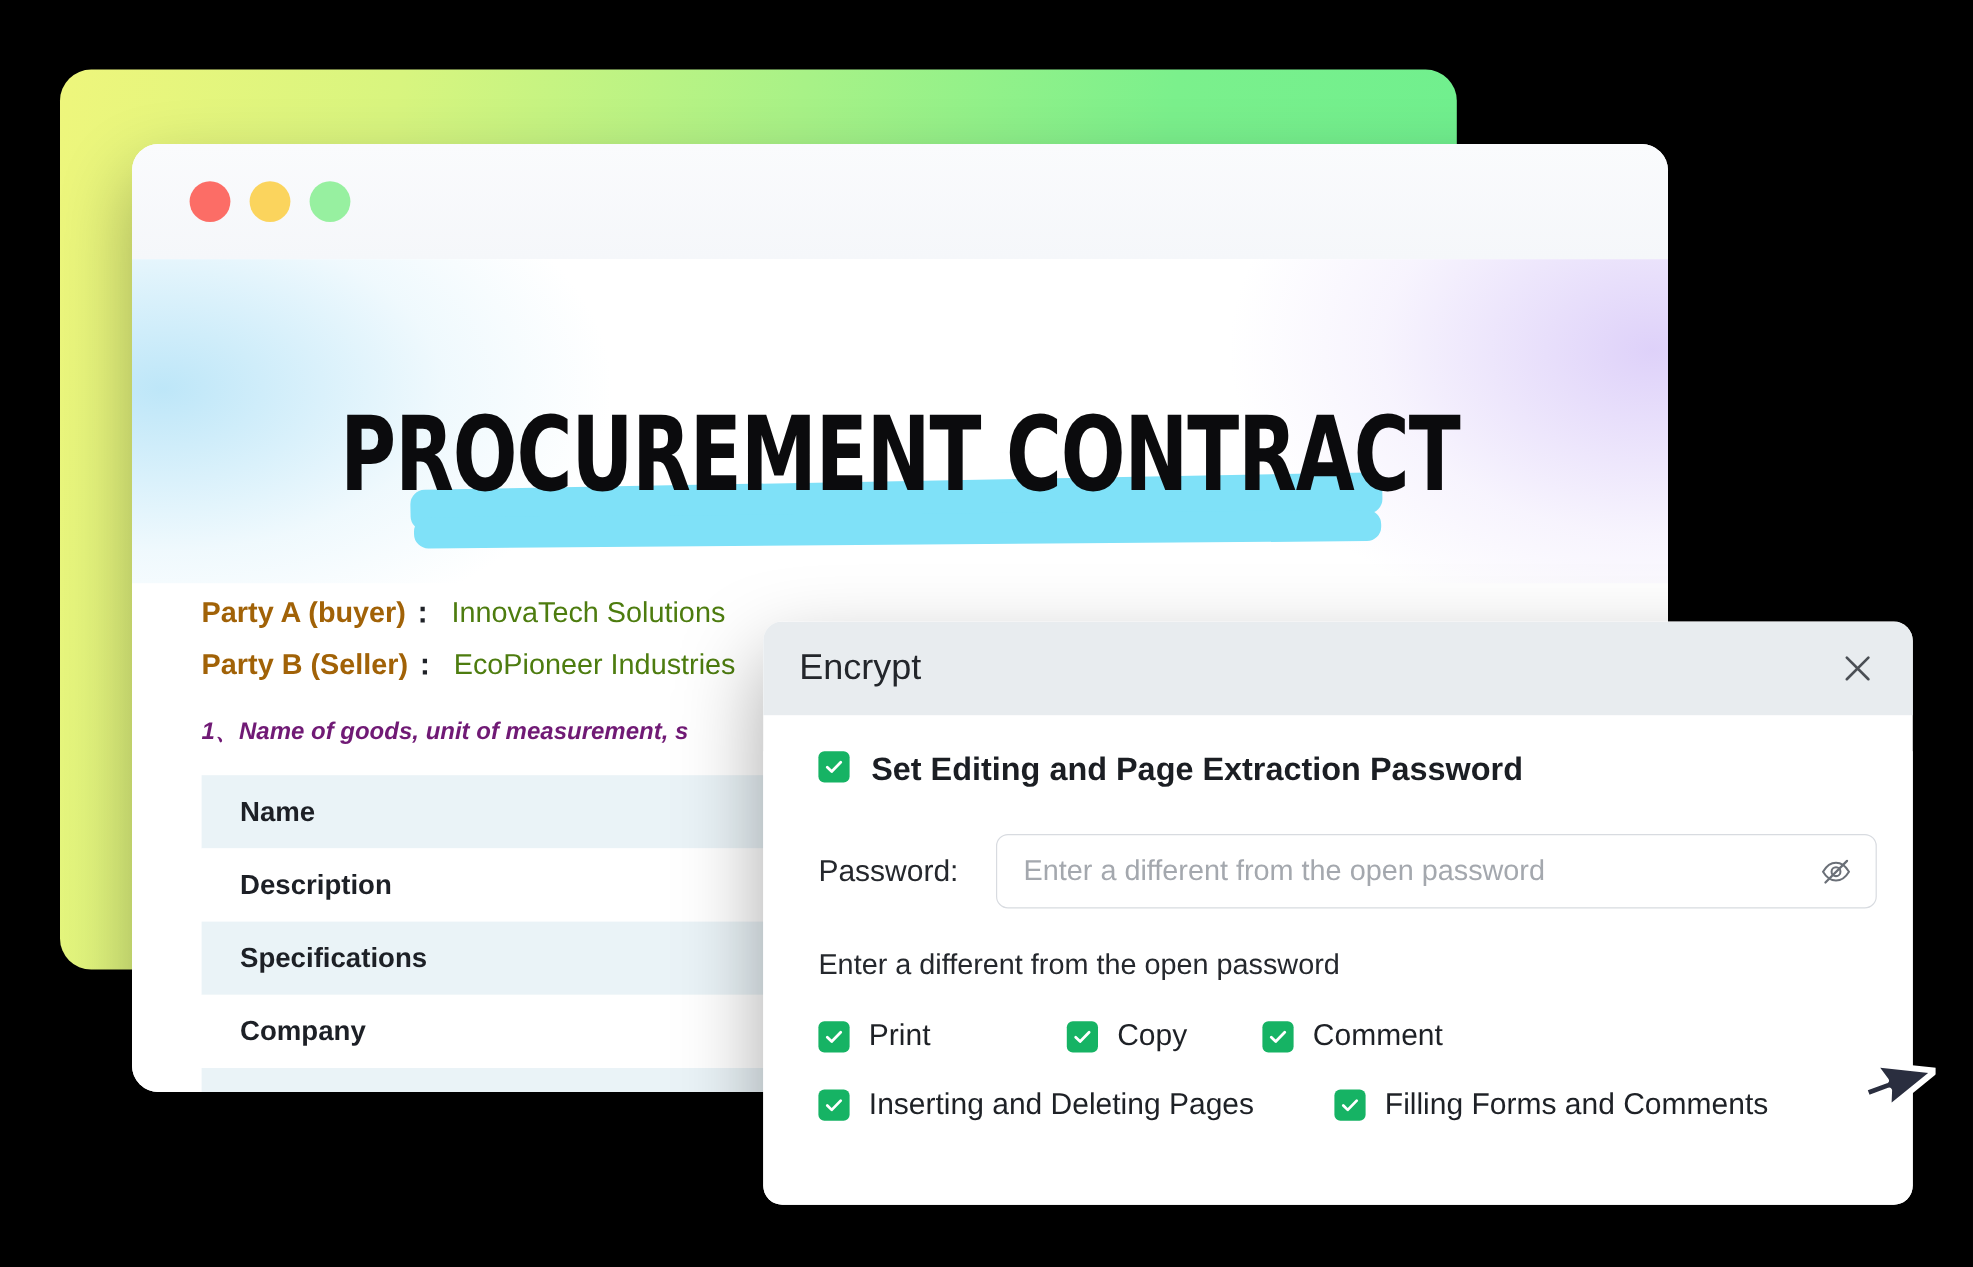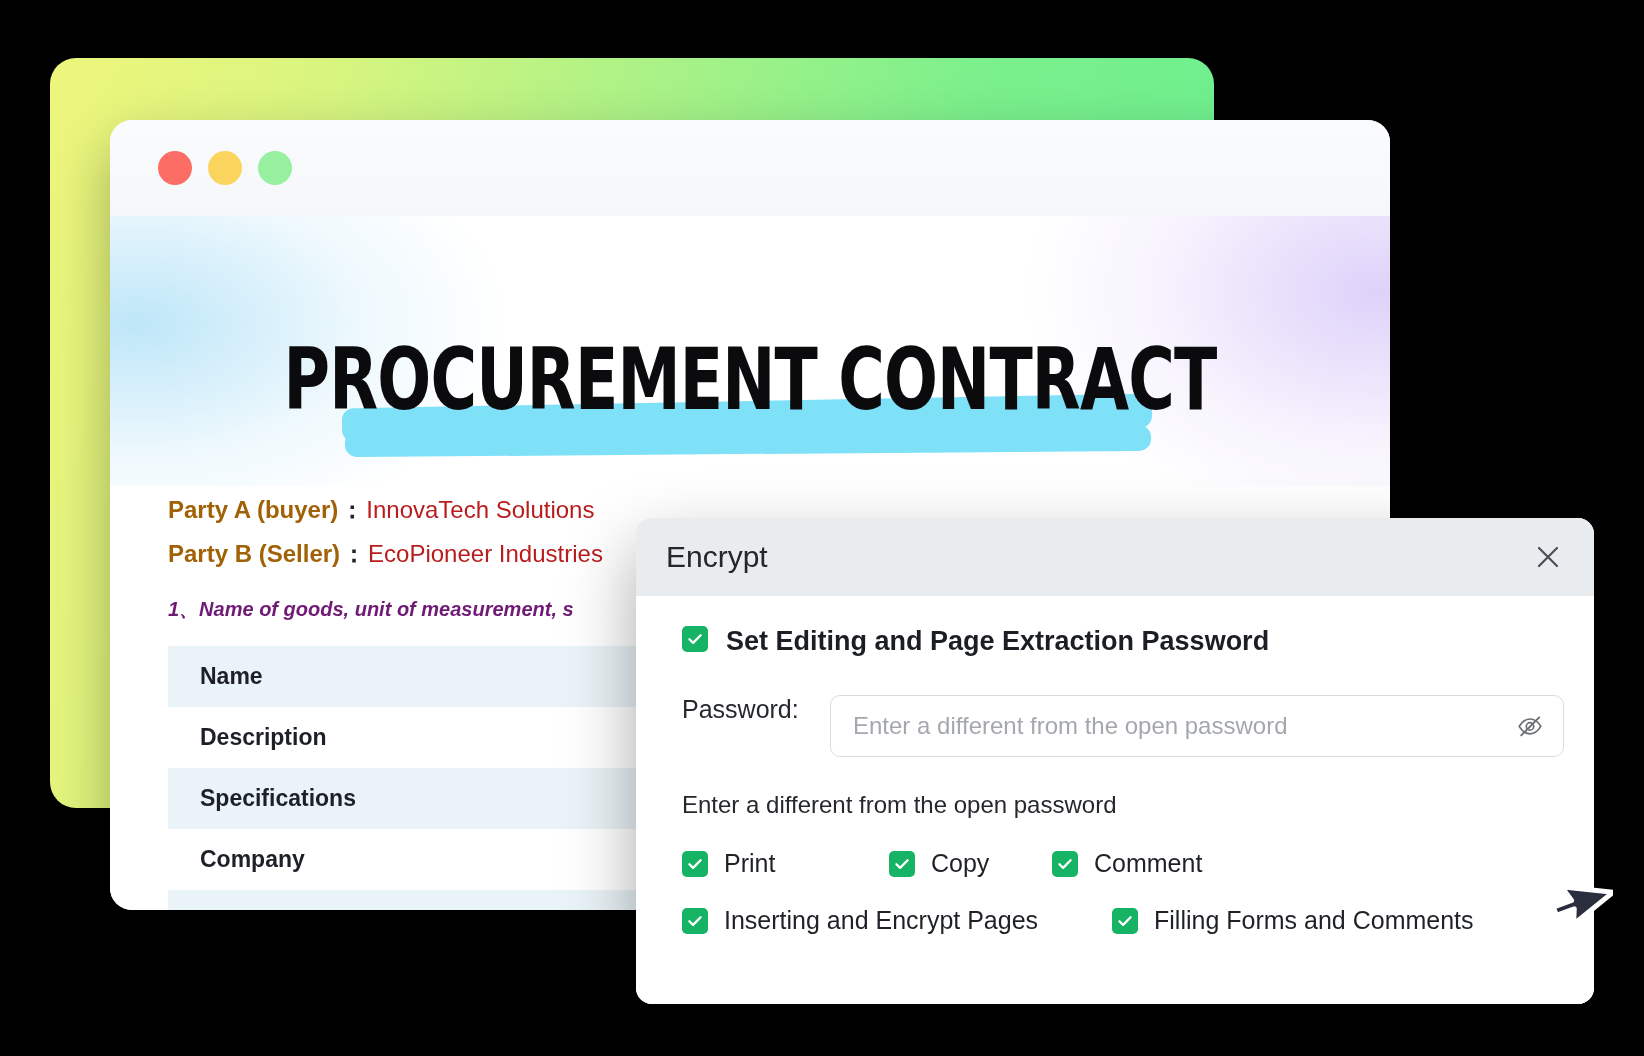--- a/index.html
+++ b/index.html
@@ -141,21 +141,22 @@
   .party-label {
     font-weight: 700;
     color: #a16207;
   }
   .party-colon {
     font-weight: 700;
     margin: 0 2px 0 2px;
   }
   .party-value {
     font-weight: 400;
-    color: #b91c1c;
+    color: #4d7c0f;
+    margin-left: 10px;
   }
 
   
   .clause {
     position: absolute;
     left: 58px;
     top: 380px;
     font-size: 20px;
     font-weight: 700;
     color: #701a75;
@@ -244,20 +245,21 @@
     padding-left: 16px;
   }
   .main-check-label {
     font-size: 27px;
     font-weight: 700;
     color: #1B1E23;
   }
 
   .pw-row {
     display: flex;
+    align-items: center;
     margin-top: 38px;
     padding-left: 16px;
   }
   .pw-label {
     font-size: 25px;
     color: #25282D;
     width: 148px;
     flex: 0 0 auto;
   }
   .pw-field {
@@ -458,21 +460,21 @@
         </span>
       </div>
 
       <div class="perm-row r2">
         <span class="perm p-insert">
           <span class="cb">
             <svg width="18" height="18" viewBox="0 0 18 18">
                 <path d="M3.4 9.3 L7.1 12.9 L14.6 5.2" fill="none" stroke="#ffffff" stroke-width="2.3" stroke-linecap="round" stroke-linejoin="round"></path>
               </svg>
           </span>
-          <span class="perm-label">Inserting and Encrypt Pages</span>
+          <span class="perm-label">Inserting and Deleting Pages</span>
         </span>
         <span class="perm">
           <span class="cb">
             <svg width="18" height="18" viewBox="0 0 18 18">
                 <path d="M3.4 9.3 L7.1 12.9 L14.6 5.2" fill="none" stroke="#ffffff" stroke-width="2.3" stroke-linecap="round" stroke-linejoin="round"></path>
               </svg>
           </span>
           <span class="perm-label">Filling Forms and Comments</span>
         </span>
       </div>

